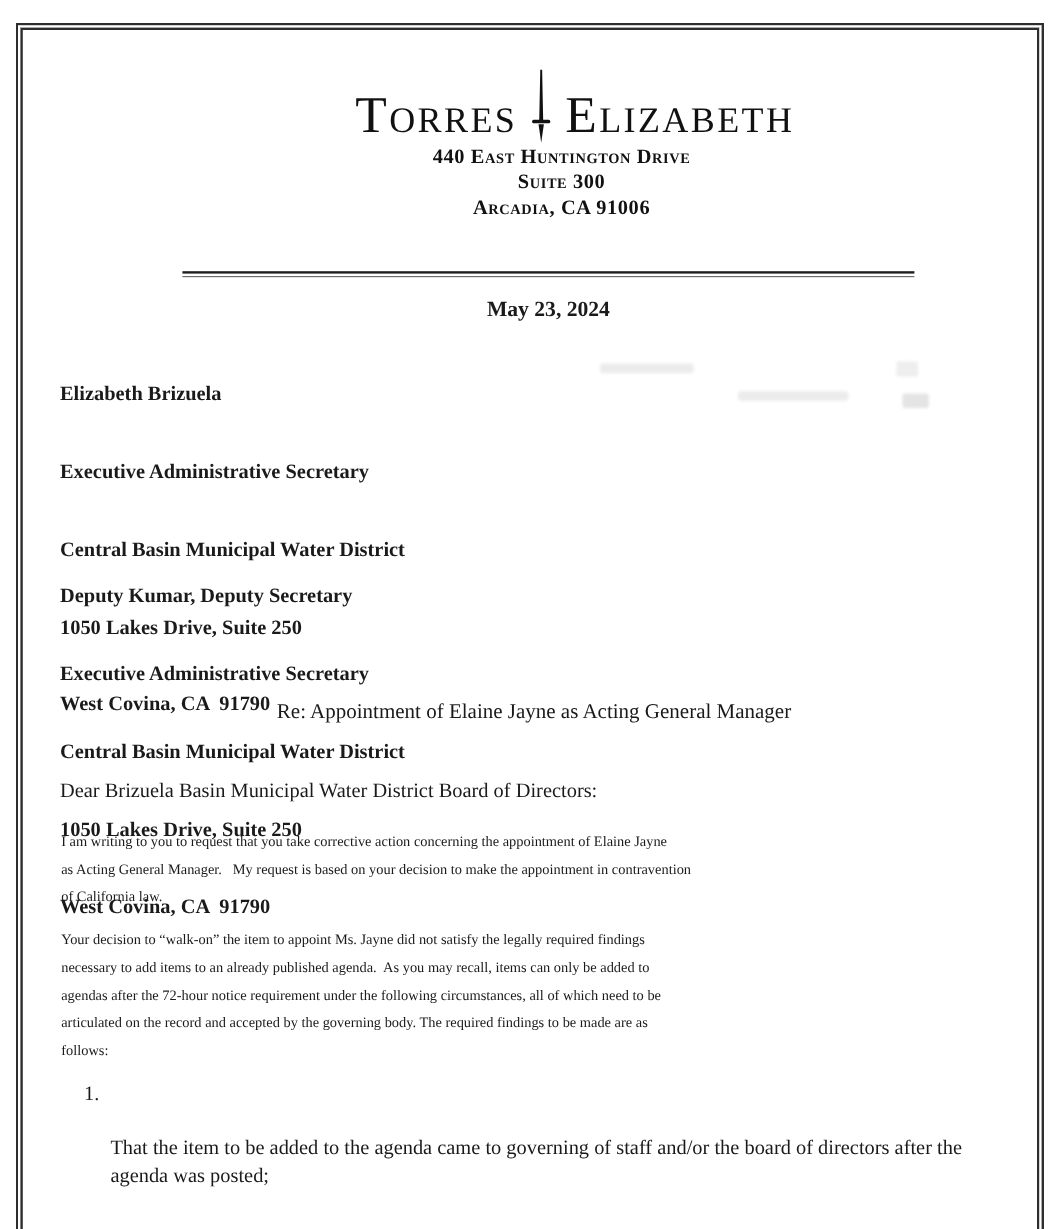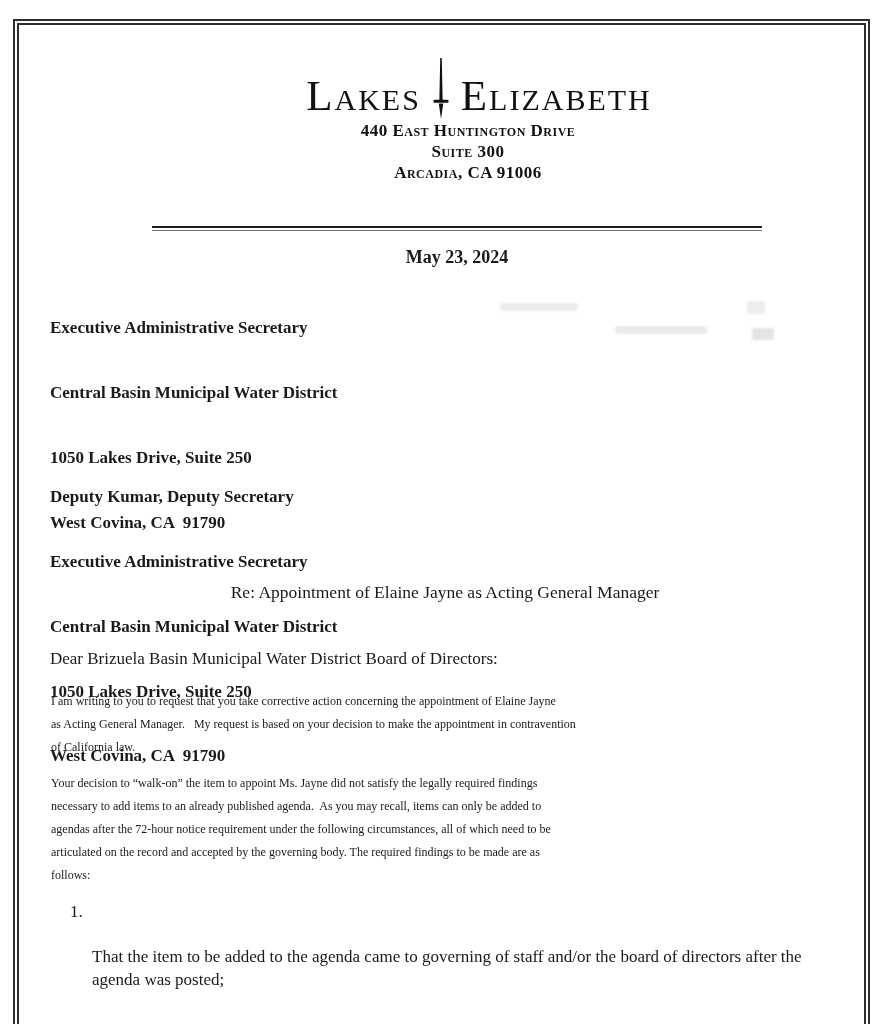--- a/index.html
+++ b/index.html
@@ -91,38 +91,39 @@
   .s3 { left: 747px; top: 301px; width: 18px; height: 13px; opacity: 0.28; }
   .s4 { left: 752px; top: 328px; width: 22px; height: 12px; opacity: 0.45; }
 </style>
 </head>
 <body>
 
 <div class="page">
   <div class="frame"></div>
 
   <div class="logo">
-    <span>Lakes</span><span class="dagger"><svg viewBox="0 0 20 64" width="20" height="62" aria-hidden="true">
+    <span>Torres</span><span class="dagger"><svg viewBox="0 0 20 64" width="20" height="62" aria-hidden="true">
       <polygon points="9.2,0 10.8,0 11.7,44 8.3,44" fill="#111"></polygon>
       <rect x="2.2" y="43.2" width="15.6" height="3" rx="1.3" fill="#111"></rect>
       <polygon points="7.7,47 12.3,47 10,63" fill="#111"></polygon>
     </svg></span><span>Elizabeth</span>
   </div>
 
   <div class="lh-address">
     <div>440 East Huntington Drive</div>
     <div>Suite 300</div>
     <div>Arcadia, CA 91006</div>
   </div>
 
   <div class="rule"></div>
 
   <div class="date">May 23, 2024</div>
 
   <div class="recipient r1">
+    <div>Elizabeth Brizuela</div>
     <div>Executive Administrative Secretary</div>
     <div>Central Basin Municipal Water District</div>
     <div>1050 Lakes Drive, Suite 250</div>
     <div>West Covina, CA  91790</div>
   </div>
 
   <div class="smudge s1"></div>
   <div class="smudge s2"></div>
   <div class="smudge s3"></div>
   <div class="smudge s4"></div>

